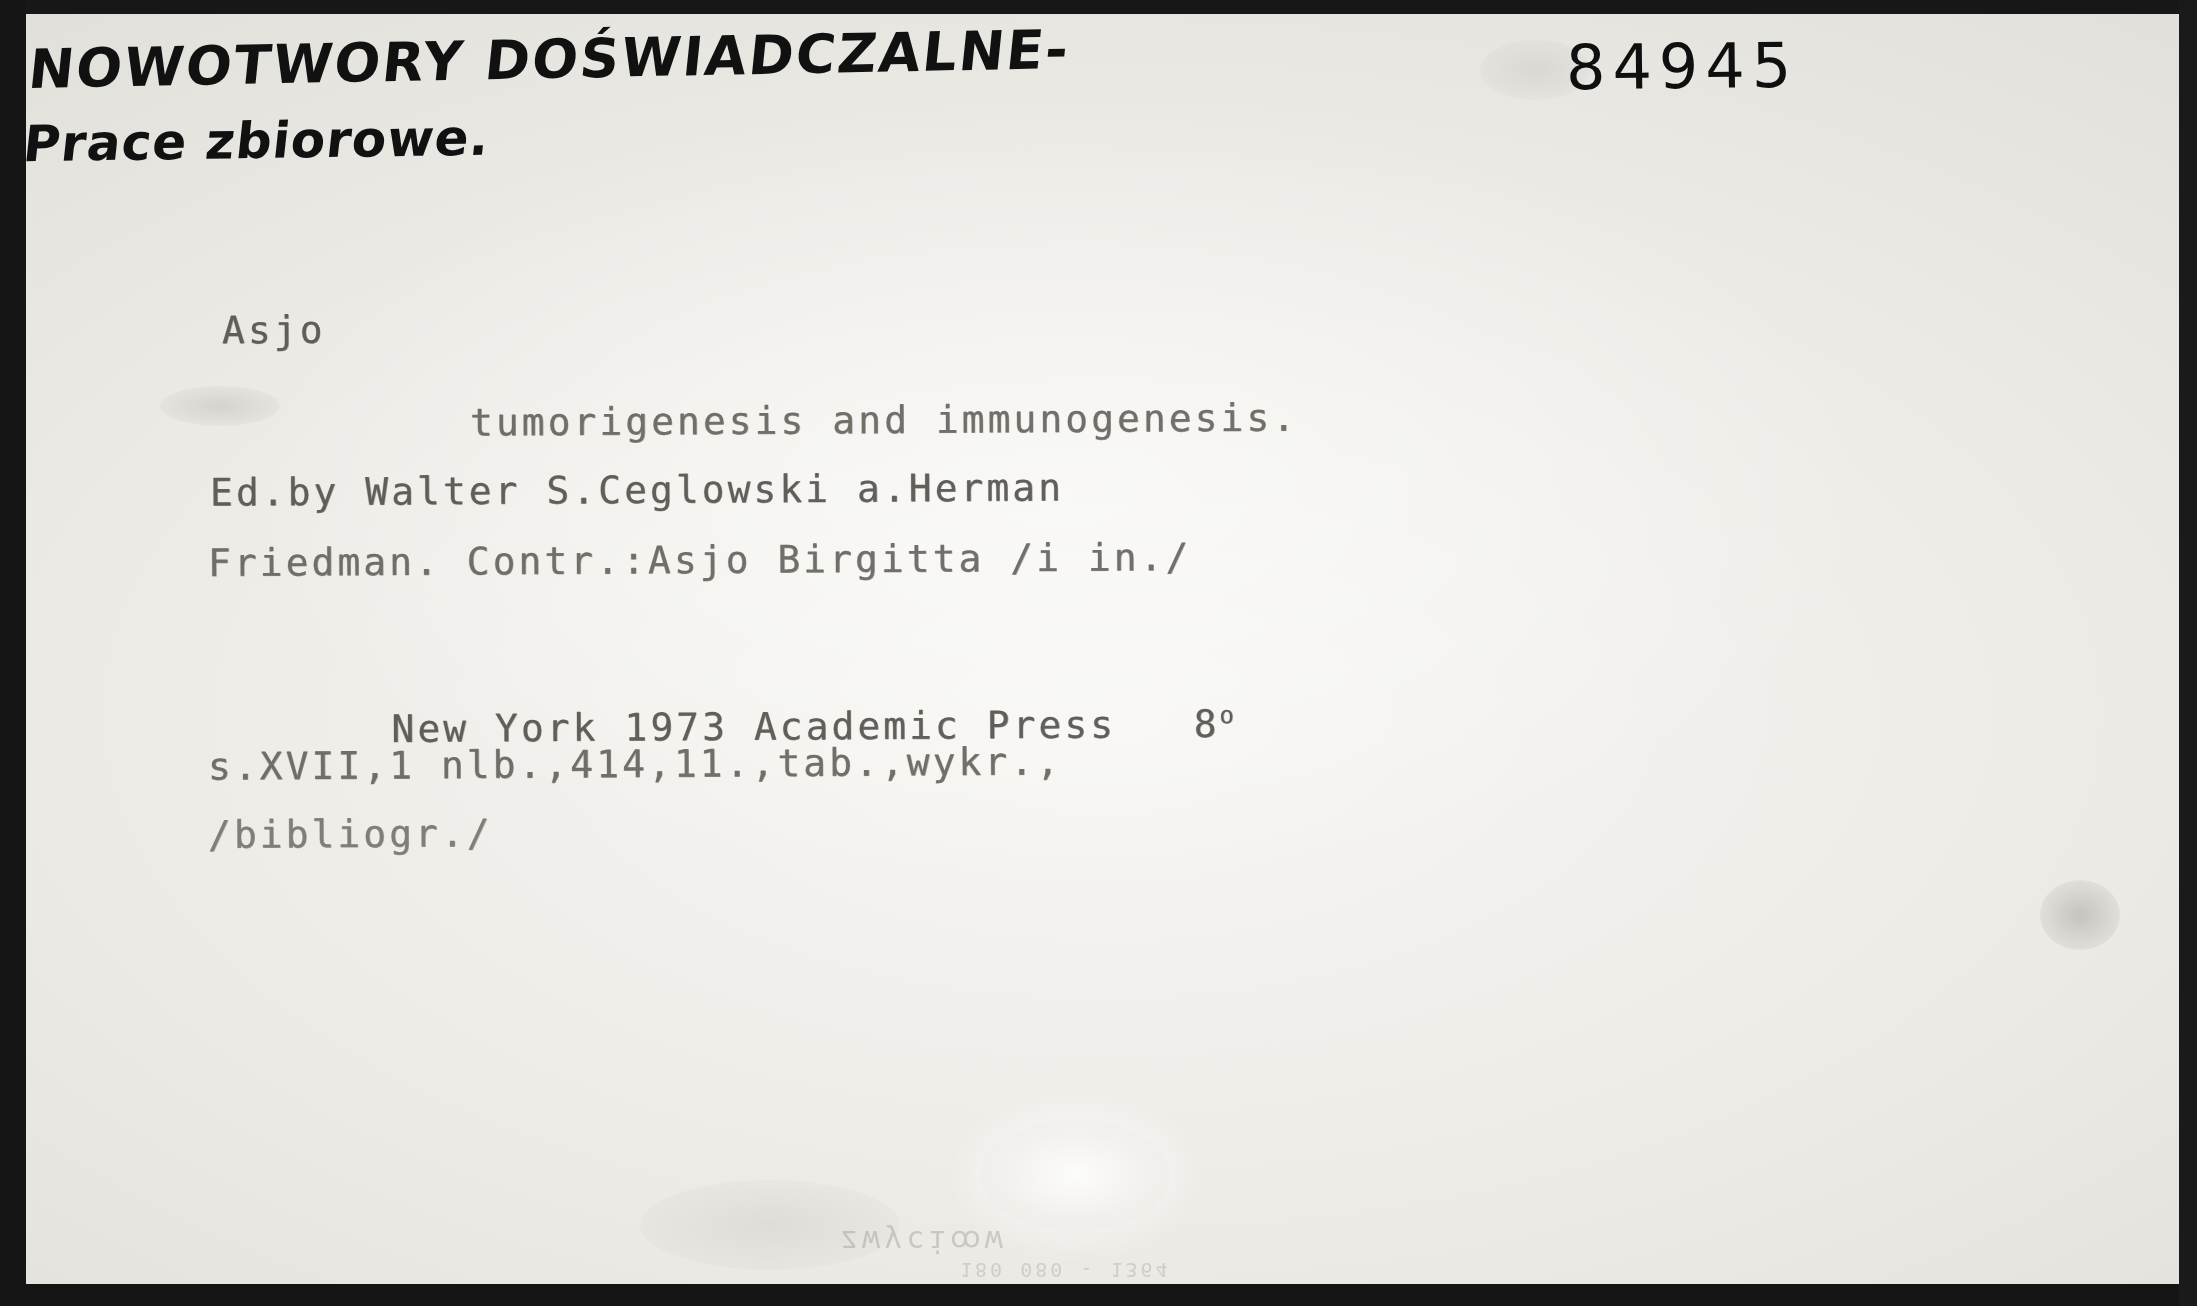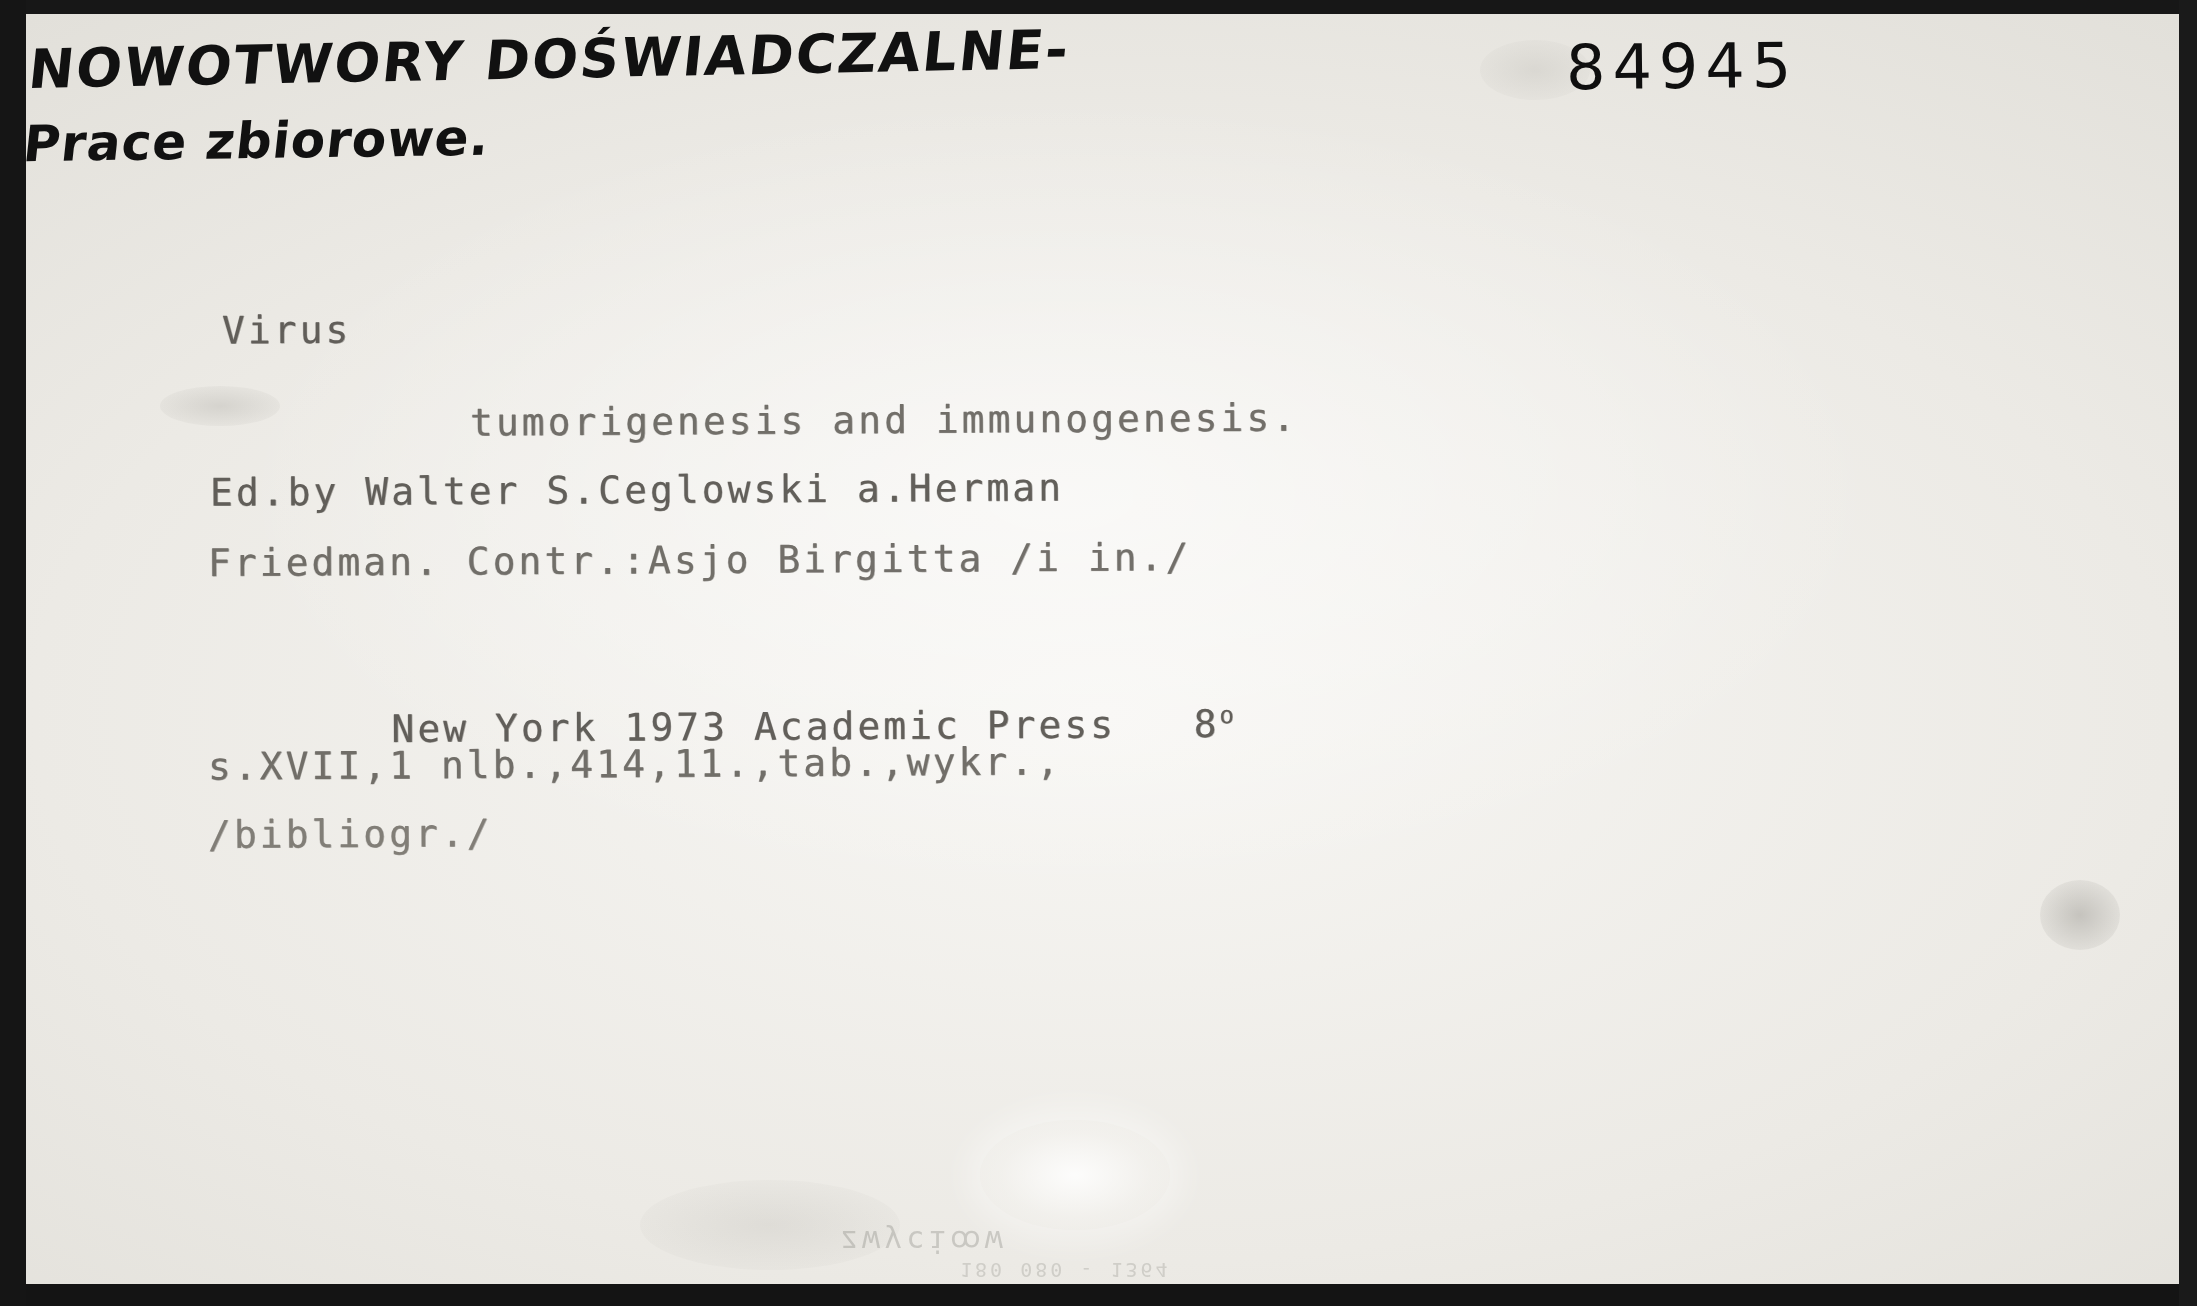--- a/index.html
+++ b/index.html
@@ -182,21 +182,21 @@
   <div class="blotch" style="left:160px; top:386px; width:120px; height:40px; background:radial-gradient(ellipse at 50% 50%, rgba(170,168,162,0.35), rgba(170,168,162,0));"></div>
   <div class="blotch" style="left:640px; top:1180px; width:260px; height:90px; background:radial-gradient(ellipse at 50% 50%, rgba(190,188,182,0.30), rgba(190,188,182,0));"></div>
 
   <div class="edge-left"></div>
   <div class="edge-right"></div>
 
   <div class="hand" id="hand-line1">NOWOTWORY DOŚWIADCZALNE-</div>
   <div class="hand" id="hand-line2">Prace zbiorowe.</div>
   <div id="acc-number">84945</div>
 
-  <div class="tw fade1" id="tw-virus">Virus</div>
+  <div class="tw fade1" id="tw-virus">Asjo</div>
 
   <div class="tw fade2" id="tw-title">tumorigenesis and immunogenesis.</div>
 
   <div class="tw fade1" id="tw-ed1">Ed.by Walter S.Ceglowski a.Herman</div>
 
   <div class="tw fade2" id="tw-ed2">Friedman. Contr.:Asjo Birgitta /i in./</div>
 
   <div class="tw fade1" id="tw-imprint">
     <span>New York 1973 Academic Press   8</span><span class="sup">o</span>
   </div>

